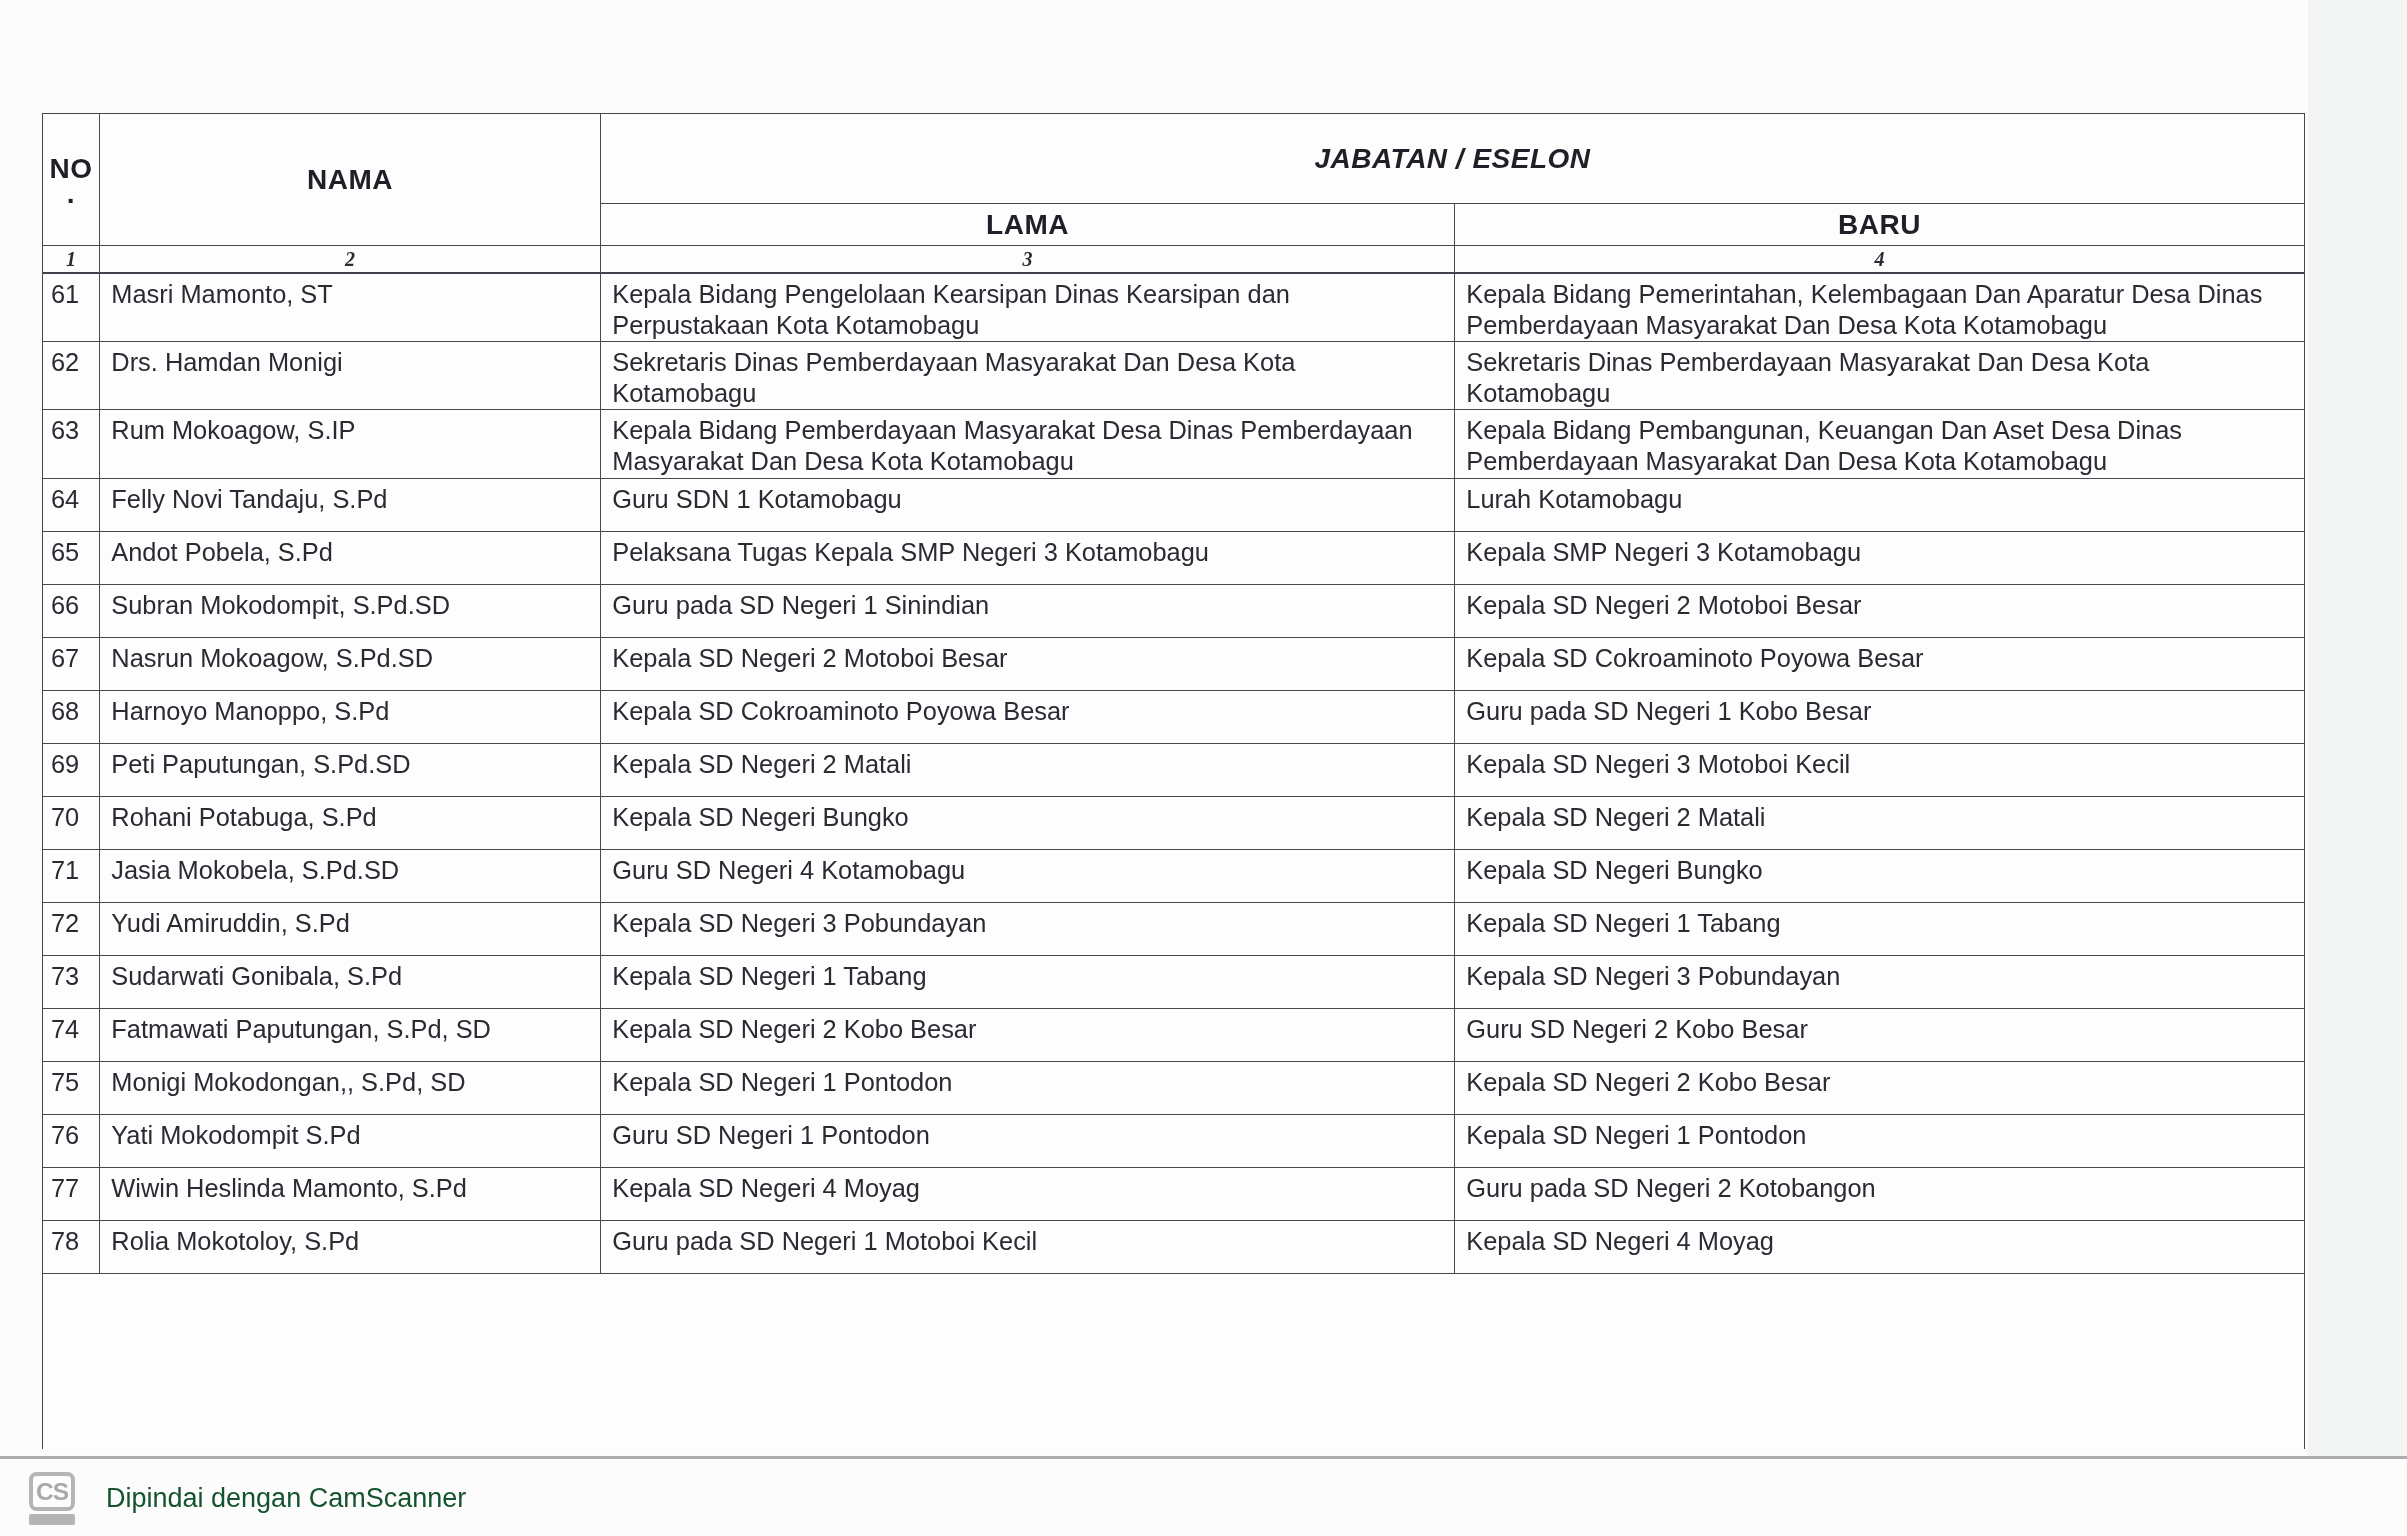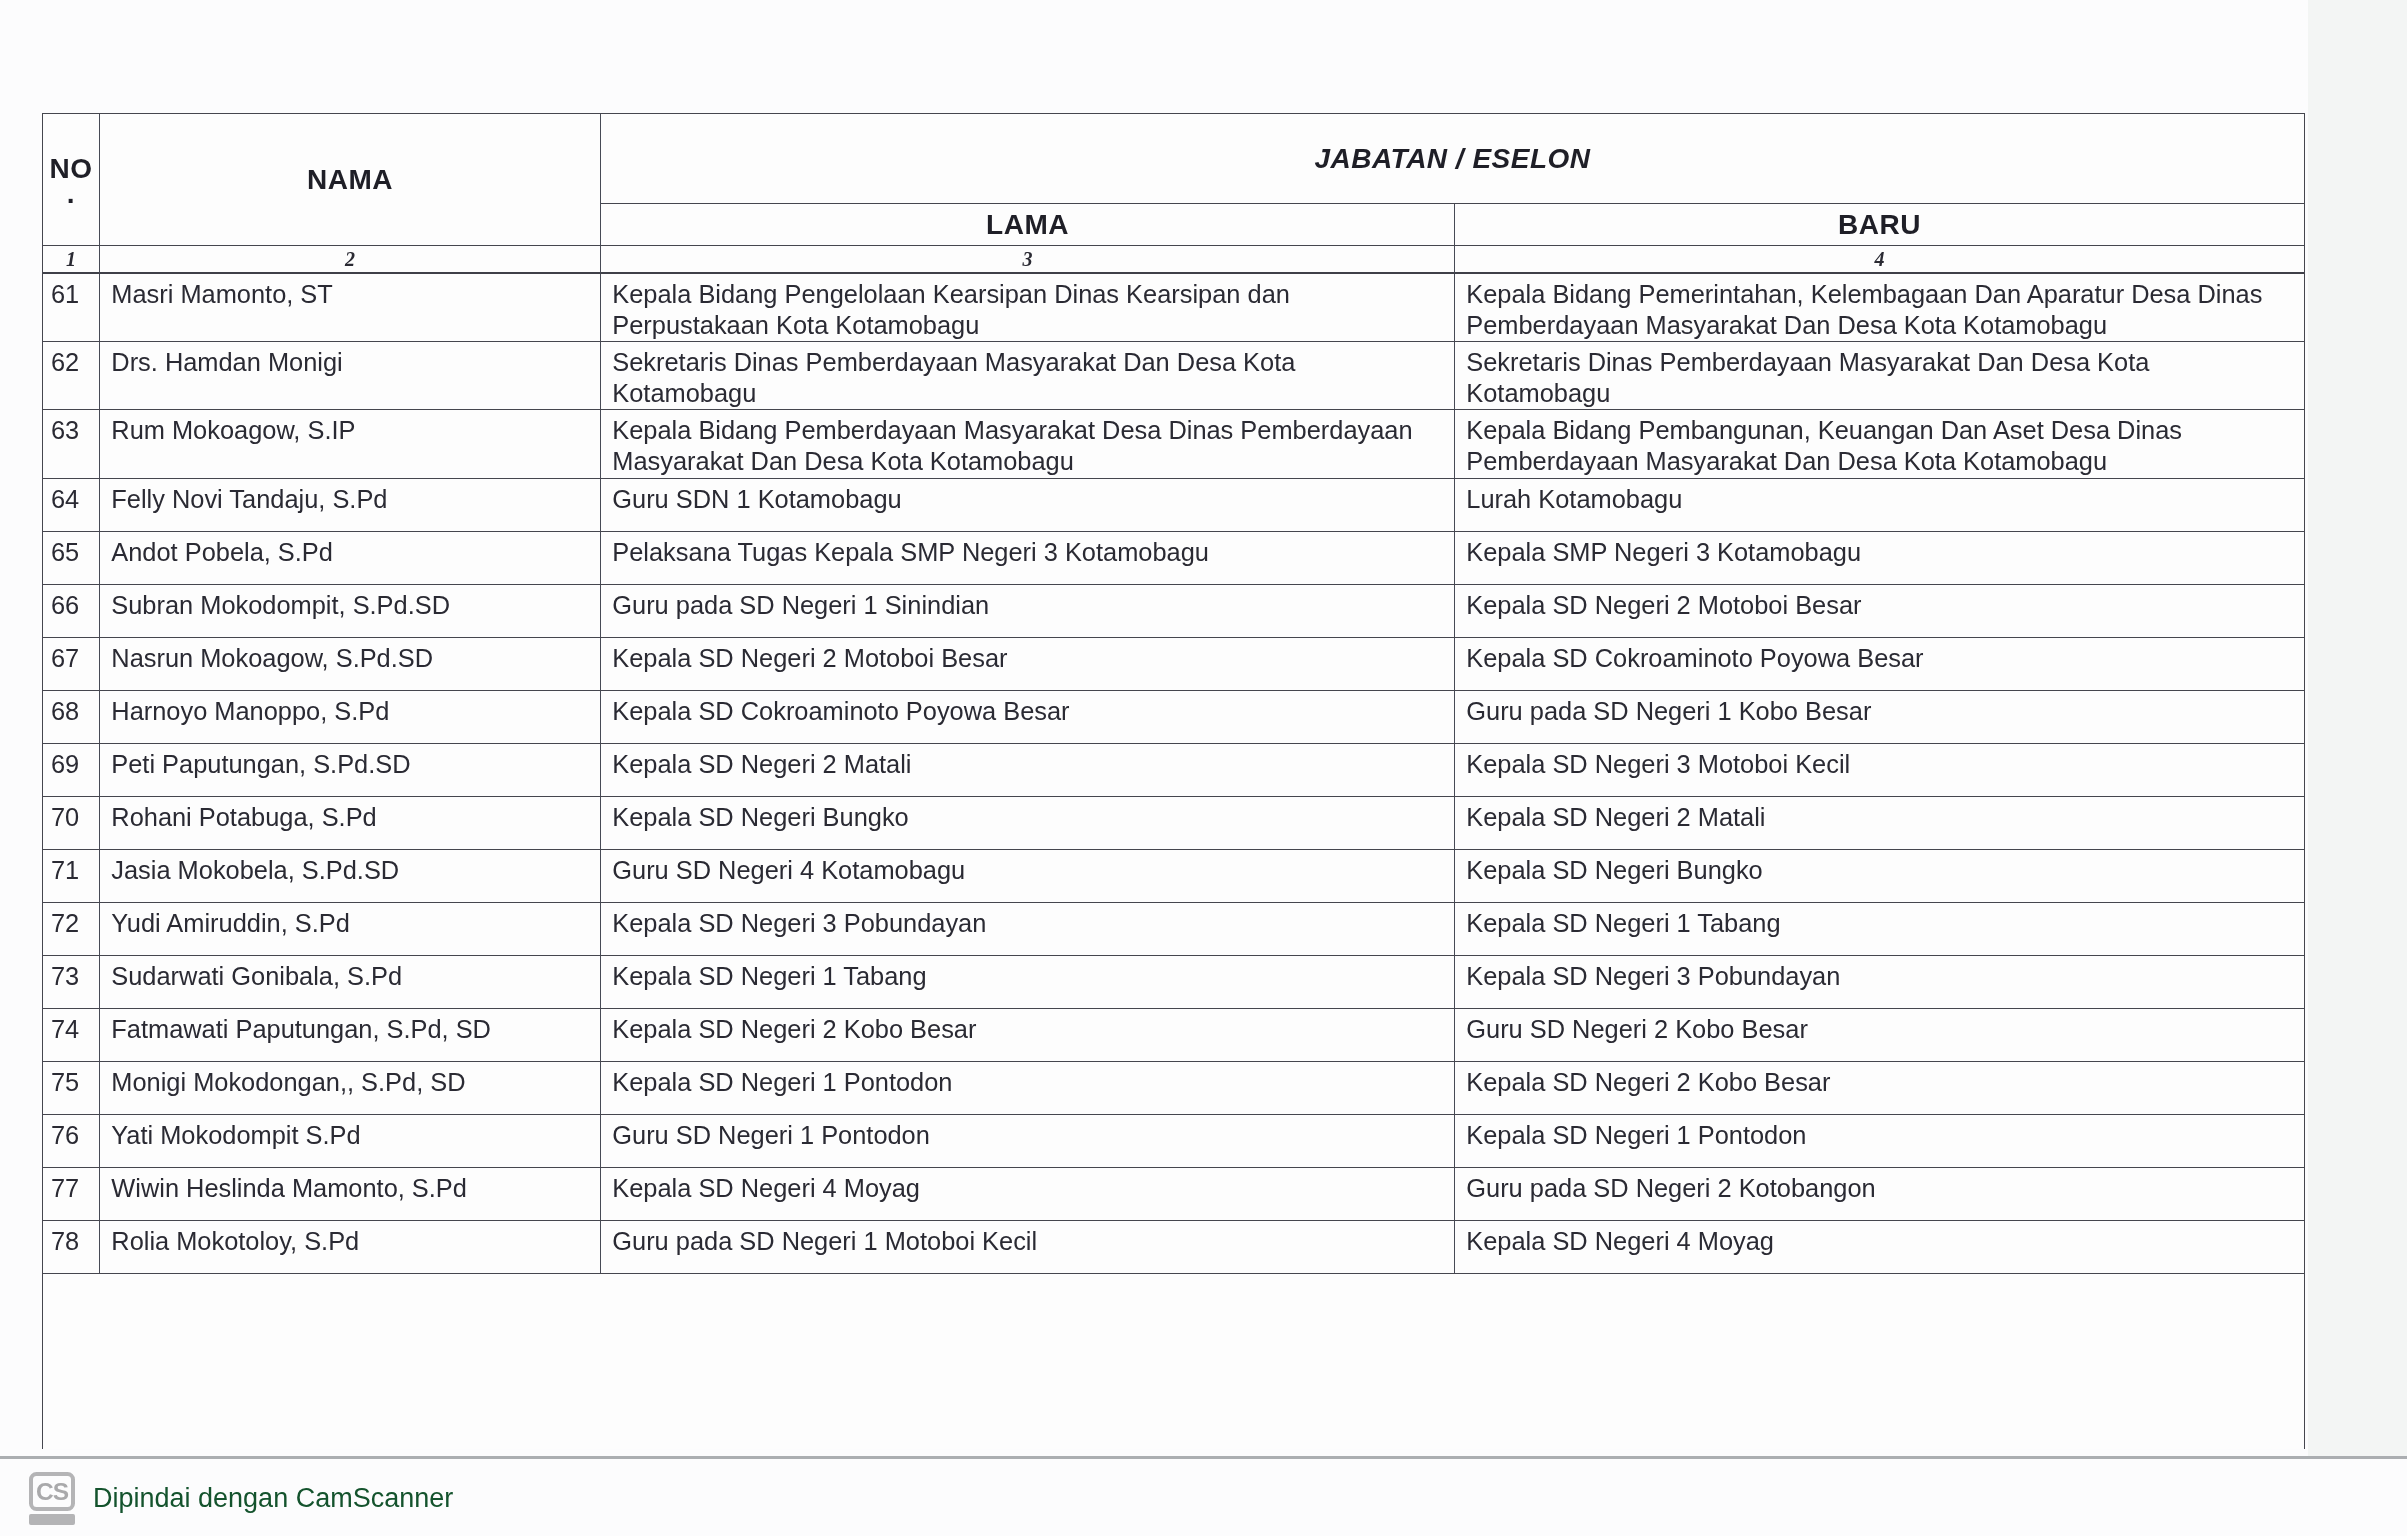--- a/index.html
+++ b/index.html
@@ -28,21 +28,21 @@
   .r-a{height:68px;} .r-b{height:68px;} .r-c{height:69px;} .r-s{height:53px;}
   .cell{box-sizing:border-box;padding:4.7px 13px 0 11.3px;font-size:25.4px;line-height:31px;
         white-space:pre-line;overflow:hidden;color:#2a2a33;}
   .c-no{width:57px;border-right:1.9px solid #474a55;text-align:center;padding-left:0;padding-right:12px;}
   .c-nama{width:501px;border-right:1.9px solid #474a55;}
   .c-lama{width:854px;border-right:1.9px solid #474a55;}
   .c-baru{flex:1;}
   .filler{height:175px;}
   
   .edge-line{position:absolute;left:0;top:1456px;width:2408px;height:2.8px;background:#abaeb1;}
-  .footer{position:absolute;left:29px;top:1472px;display:flex;align-items:center;gap:18px;}
+  .footer{position:absolute;left:29px;top:1472px;display:flex;align-items:center;gap:31px;}
   .cs-logo{width:46px;display:flex;flex-direction:column;}
   .cs-box{box-sizing:border-box;width:46px;height:39px;border:4.7px solid #b4b4b6;border-radius:7.5px;
           display:flex;align-items:center;justify-content:center;
           font-weight:bold;font-size:24.5px;color:#a9a9ab;letter-spacing:-0.9px;}
   .cs-bar{height:11.3px;margin-top:2.8px;background:#b4b4b6;border-radius:1.9px;}
   .cs-text{font-size:27px;color:#14532d;}
 </style>
 </head>
 <body>
 

